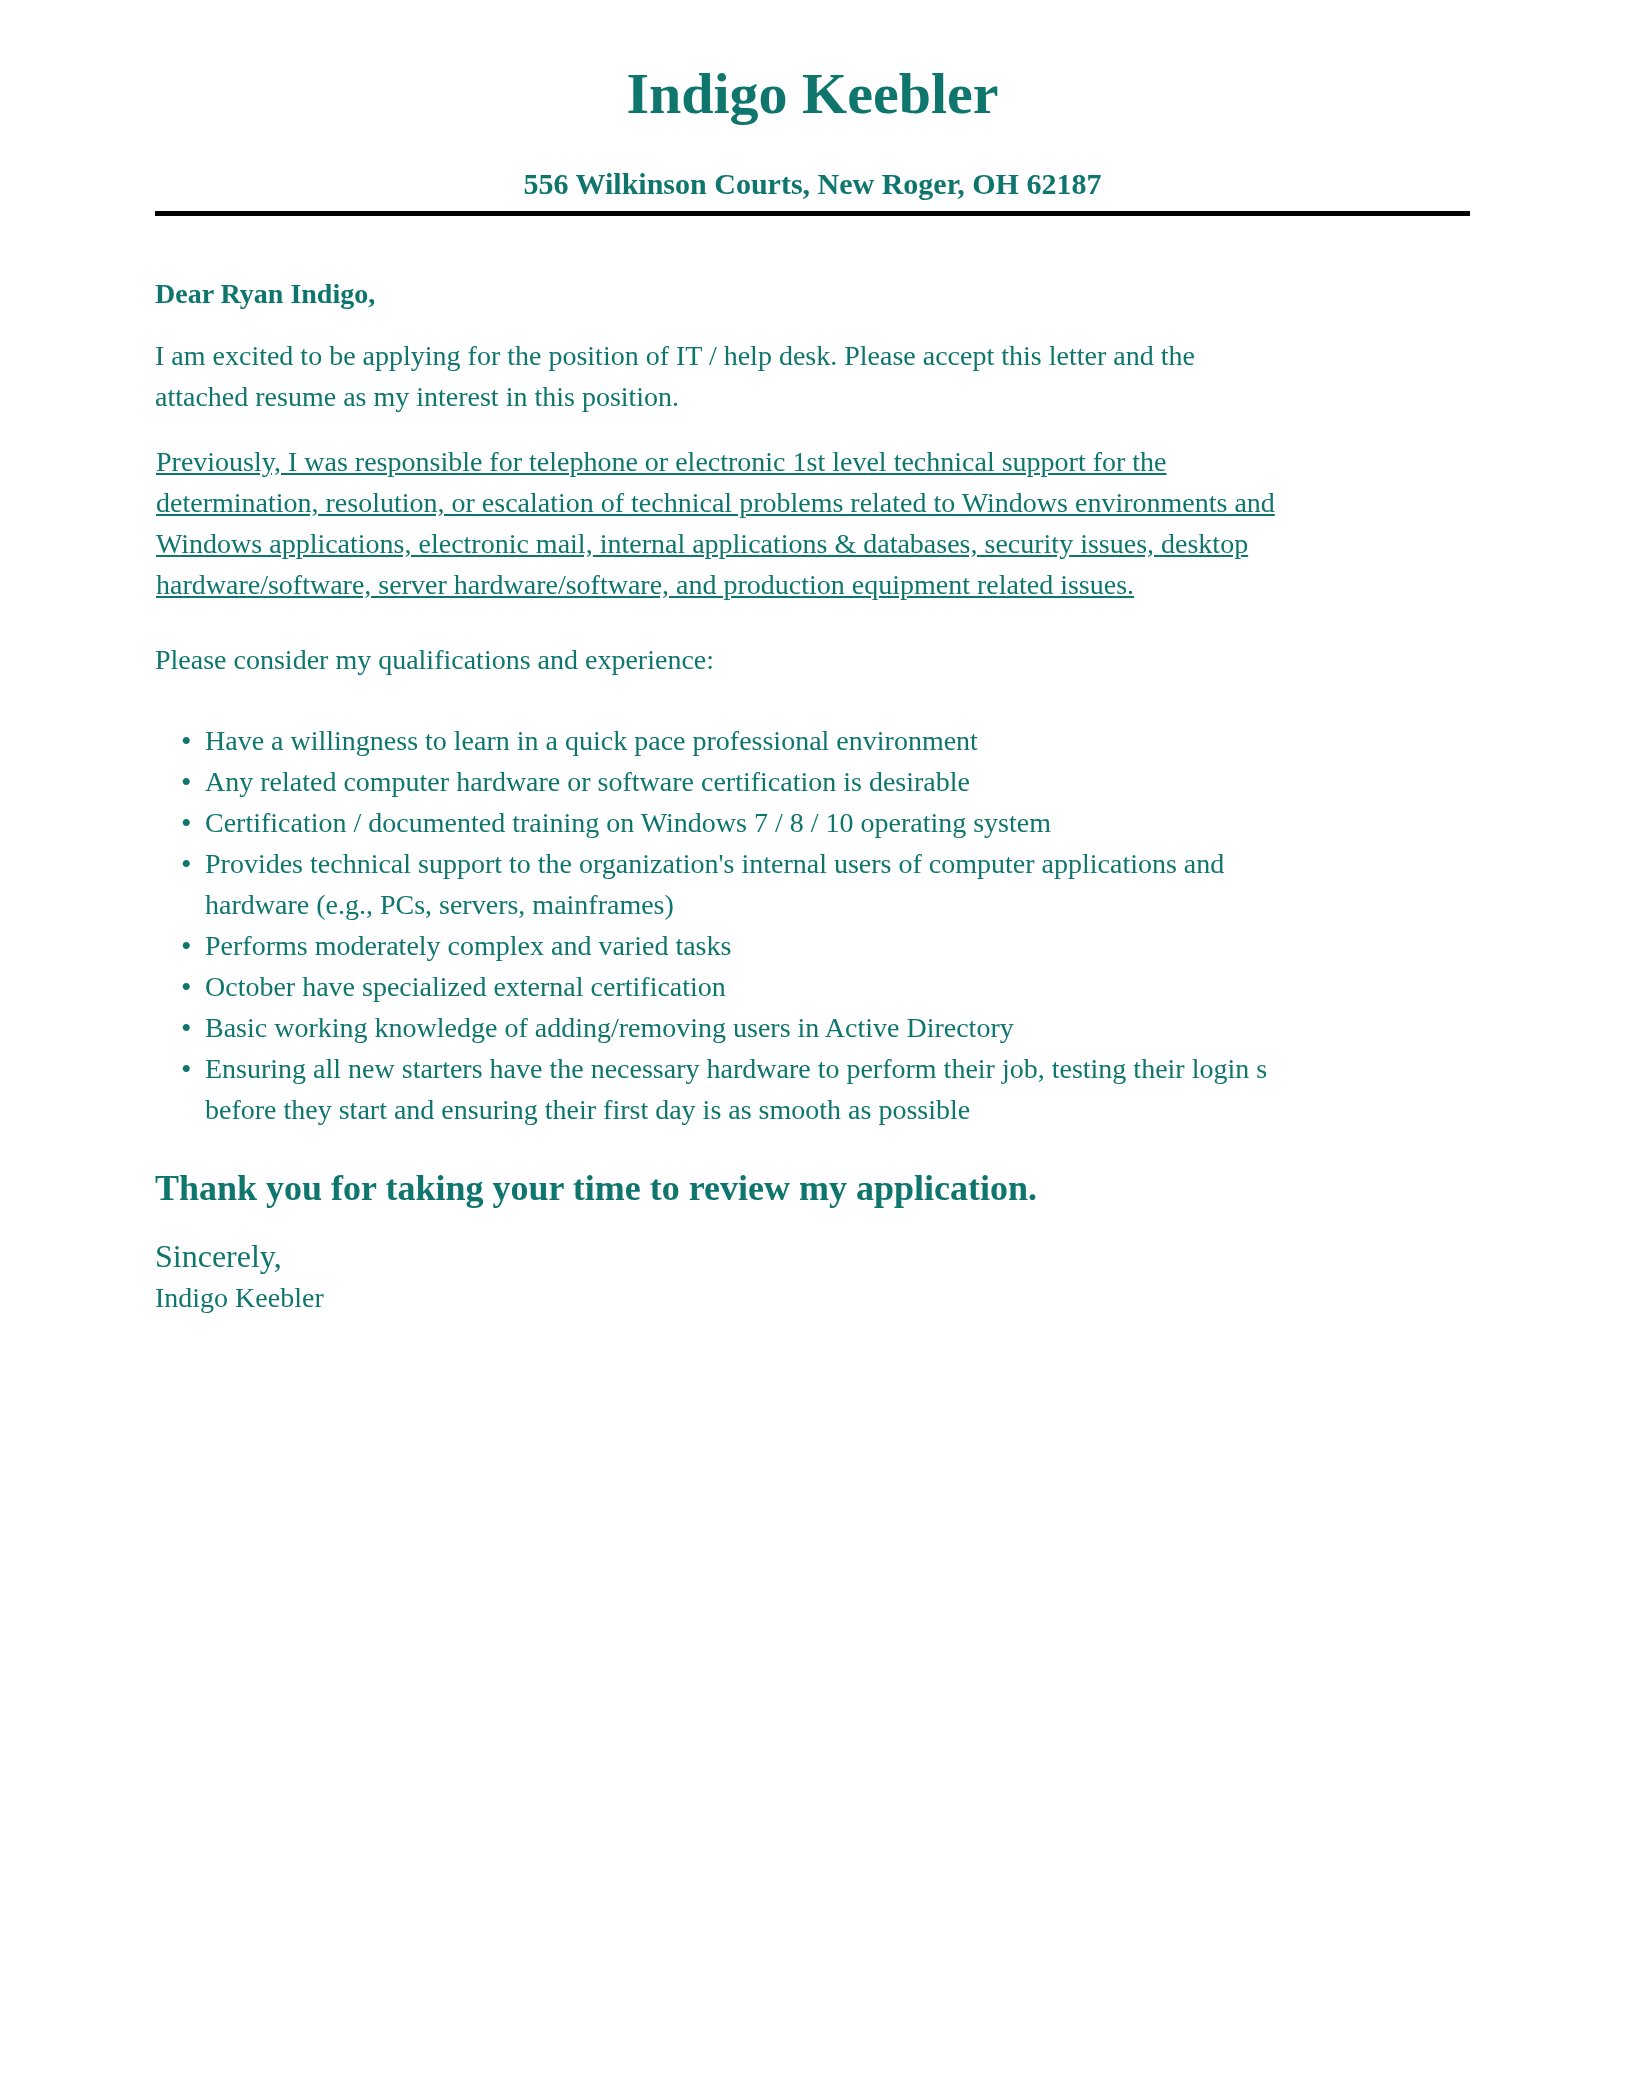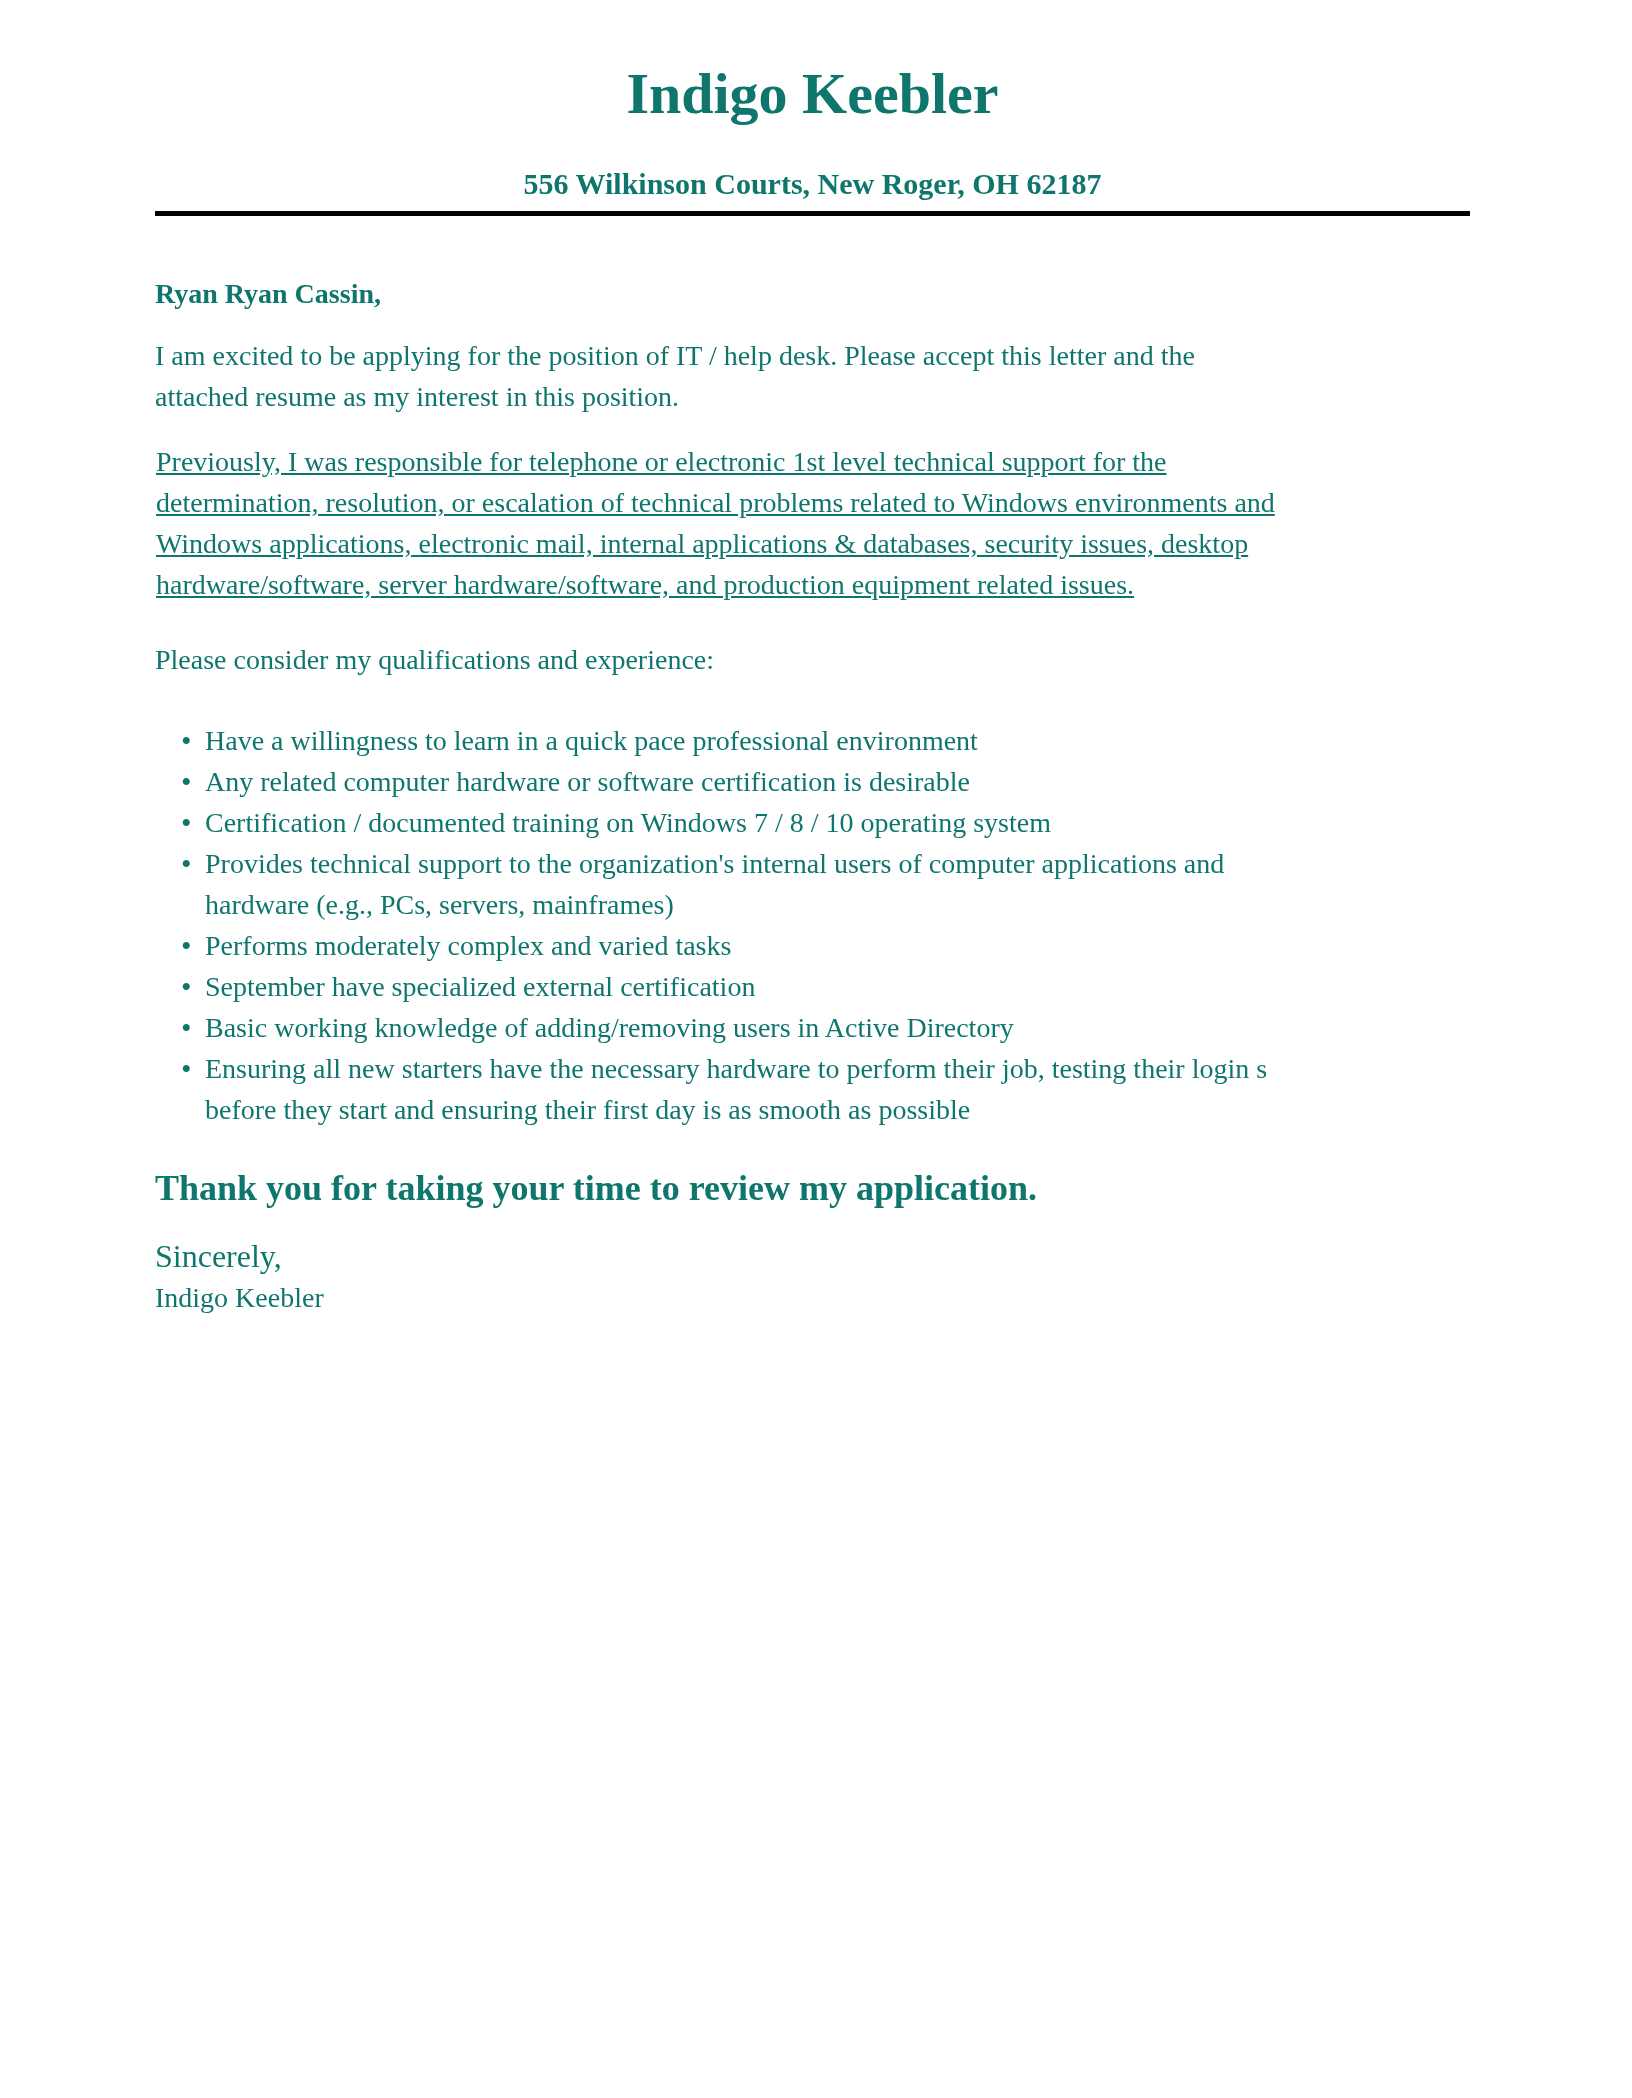--- a/index.html
+++ b/index.html
@@ -95,41 +95,41 @@
 <div class="page">
   <div class="content">
 
     <header>
       <h1 class="doc-title">Indigo Keebler</h1>
       <div class="doc-address">556 Wilkinson Courts, New Roger, OH 62187</div>
       <hr class="rule">
     </header>
 
     <main>
-      <p class="greeting">Ryan Ryan Cassin,</p>
+      <p class="greeting">Dear Ryan Indigo,</p>
 
       <p class="para mt21">I am excited to be applying for the position of IT / help desk. Please accept this letter and the
 attached resume as my interest in this position.</p>
 
       <p class="para mt24">Previously, I was responsible for telephone or electronic 1st level technical support for the
 determination, resolution, or escalation of technical problems related to Windows environments and
 Windows applications, electronic mail, internal applications &amp; databases, security issues, desktop
 hardware/software, server hardware/software, and production equipment related issues.</p>
 
       <p class="para mt34">Please consider my qualifications and experience:</p>
 
       <ul class="bullets">
 
       <li class="bullet-item">Have a willingness to learn in a quick pace professional environment</li>
           <li class="bullet-item">Any related computer hardware or software certification is desirable</li>
           <li class="bullet-item">Certification / documented training on Windows 7 / 8 / 10 operating system</li>
           <li class="bullet-item">Provides technical support to the organization's internal users of computer applications and
 hardware (e.g., PCs, servers, mainframes)</li>
           <li class="bullet-item">Performs moderately complex and varied tasks</li>
-          <li class="bullet-item">September have specialized external certification</li>
+          <li class="bullet-item">October have specialized external certification</li>
           <li class="bullet-item">Basic working knowledge of adding/removing users in Active Directory</li>
           <li class="bullet-item">Ensuring all new starters have the necessary hardware to perform their job, testing their login s
 before they start and ensuring their first day is as smooth as possible</li>
         </ul>
 
       <p class="closing">Thank you for taking your time to review my application.</p>
 
       <p class="signoff">Sincerely,</p>
 
       <p class="signature">Indigo Keebler</p>

